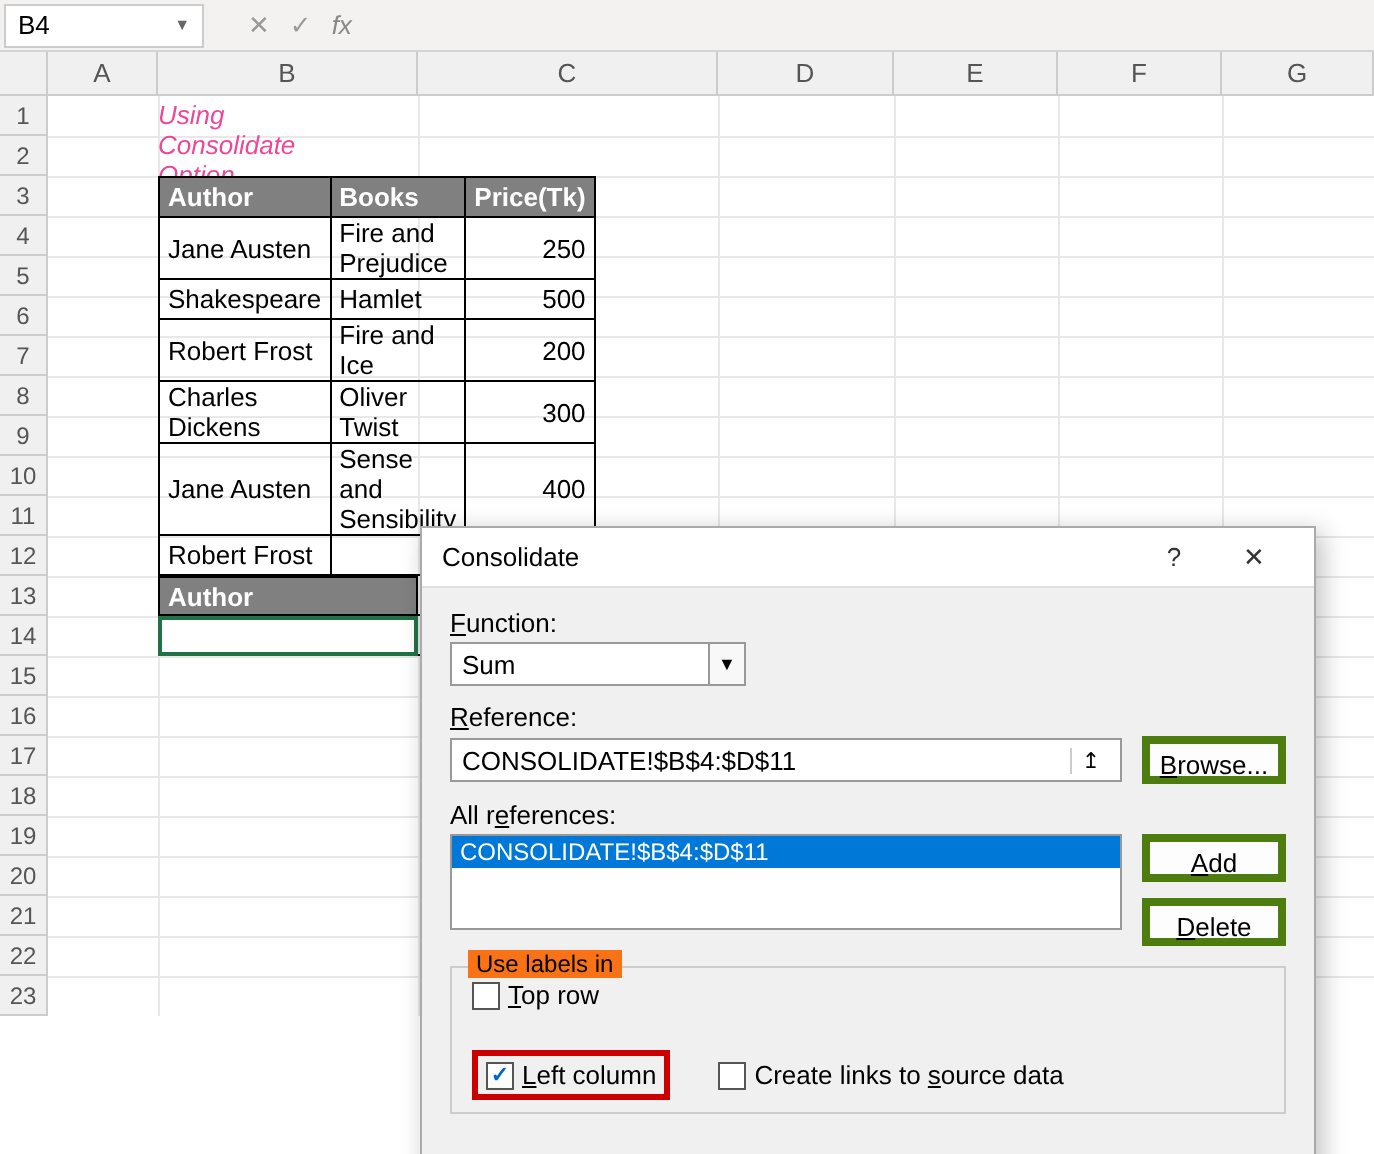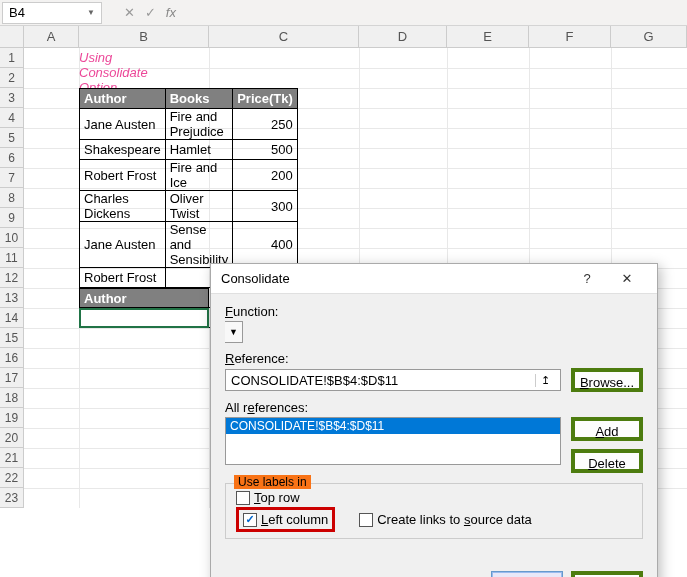--- a/index.html
+++ b/index.html
@@ -215,20 +215,21 @@
 
 <div class="dialog">
   <div class="dlg-title">
     <span class="dlg-title-text">Consolidate</span>
     <span class="dlg-btn">?</span>
     <span class="dlg-btn">✕</span>
   </div>
   <div class="dlg-body">
     <span class="lbl"><span class="underline">F</span><span>unction:</span></span>
     <div class="combo">
+      <div class="combo-input">Sum</div>
       <div class="combo-btn">▼</div>
     </div>
 
     <span class="lbl"><span class="underline">R</span>eference:</span>
     <div class="ref-row">
       <div class="ref-input">
         <span style="flex:1">CONSOLIDATE!$B$4:$D$11</span>
         <span class="ref-icon">↥</span>
       </div>
       <div class="btn"><span class="underline">B</span>rowse...</div>
@@ -240,21 +241,21 @@
         <div class="list-item-sel">CONSOLIDATE!$B$4:$D$11</div>
       </div>
       <div class="list-btns">
         <div class="btn"><span class="underline">A</span>dd</div>
         <div class="btn"><span class="underline">D</span>elete</div>
       </div>
     </div>
 
     <div class="fieldset">
       <span class="fieldset-lbl">Use labels in</span>
-      <div class="chk-row" style="flex-direction:column; align-items:flex-start; gap:2px;">
+      <div class="chk-row" style="flex-direction:column; align-items:flex-start; gap:20px;">
         <div class="chk">
           <span class="chkbox"></span>
           <span><span class="underline">T</span>op row</span>
         </div>
         <div style="display:flex; gap:24px; align-items:center;">
           <span class="red-box">
             <span class="chk">
               <span class="chkbox">✓</span>
               <span><span class="underline">L</span>eft column</span>
             </span>

